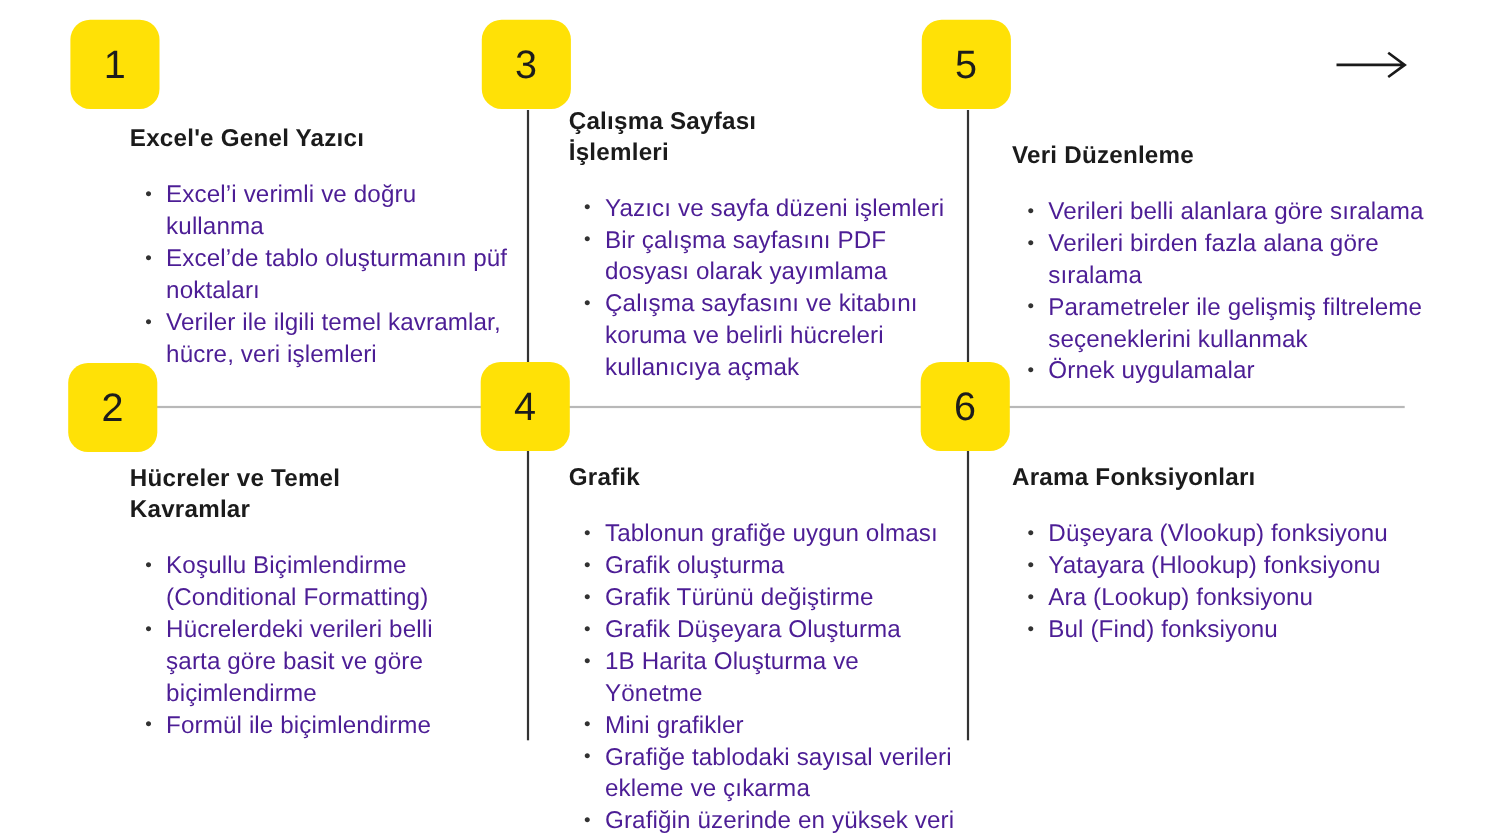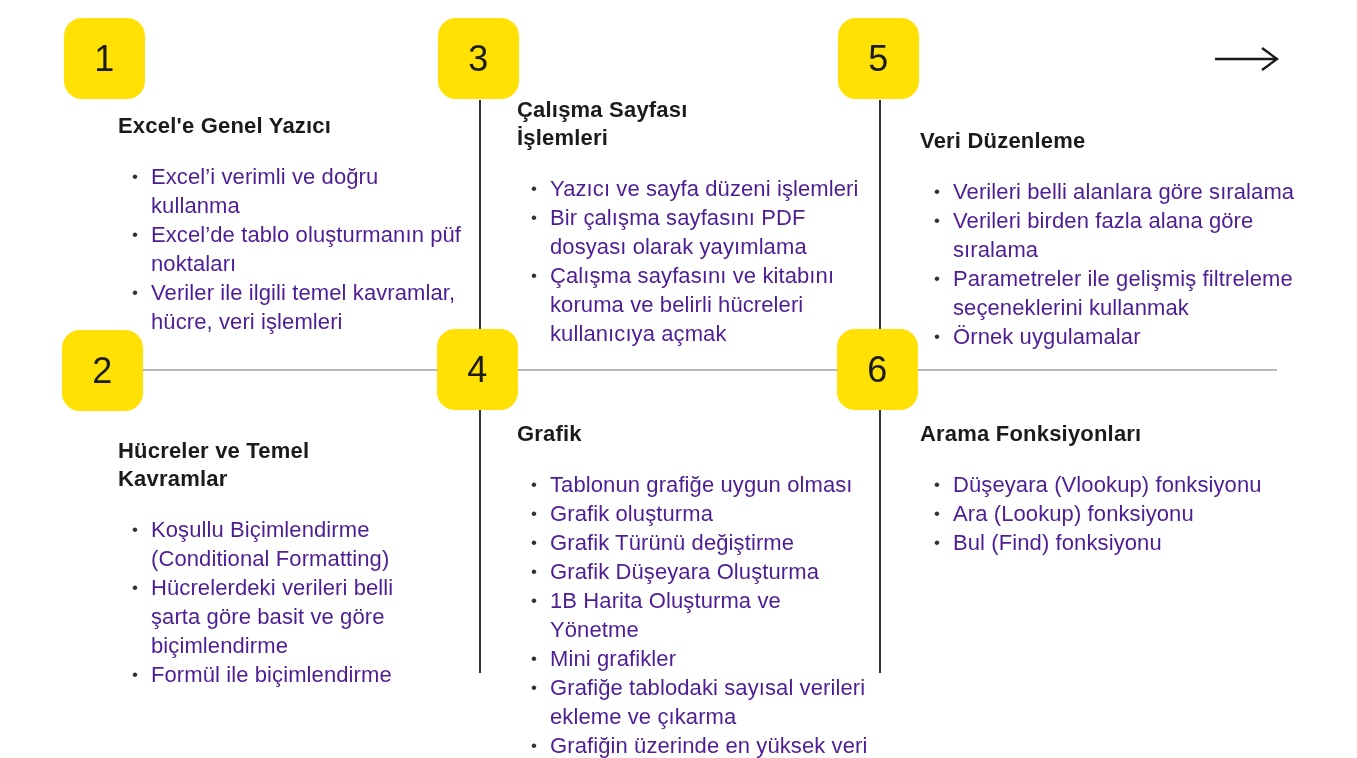--- a/index.html
+++ b/index.html
@@ -58,21 +58,21 @@
   .s4{left:517px; top:420px; width:354px;}
   .s6{left:920px; top:420px; width:412px;}
   .sec h2{
     margin:0 0 22px 0;
     font-size:22px;
     line-height:28px;
     font-weight:700;
     color:#1b1b1b;
     letter-spacing:.2px;
   }
-  .s2 h2{max-width:250px;margin-top:16px;}
+  .s2 h2{max-width:250px;}
   .s3 h2{max-width:240px;}
   .sec ul{
     list-style:none;
     margin:0;
     padding:0 0 0 33px;
   }
   .sec li{
     position:relative;
     font-size:22px;
     line-height:29px;
@@ -175,18 +175,19 @@
         <li>Verileri birden fazla alana göre sıralama</li>
         <li>Parametreler ile gelişmiş filtreleme seçeneklerini kullanmak</li>
         <li>Örnek uygulamalar</li>
       </ul>
   </section>
 
   <section class="sec s6">
     <h2 class="sec-title">Arama Fonksiyonları</h2>
     <ul>
         <li>Düşeyara (Vlookup) fonksiyonu</li>
+        <li>Yatayara (Hlookup) fonksiyonu</li>
         <li>Ara (Lookup) fonksiyonu</li>
         <li>Bul (Find) fonksiyonu</li>
       </ul>
   </section>
 
 </div>
 
 </body></html>

